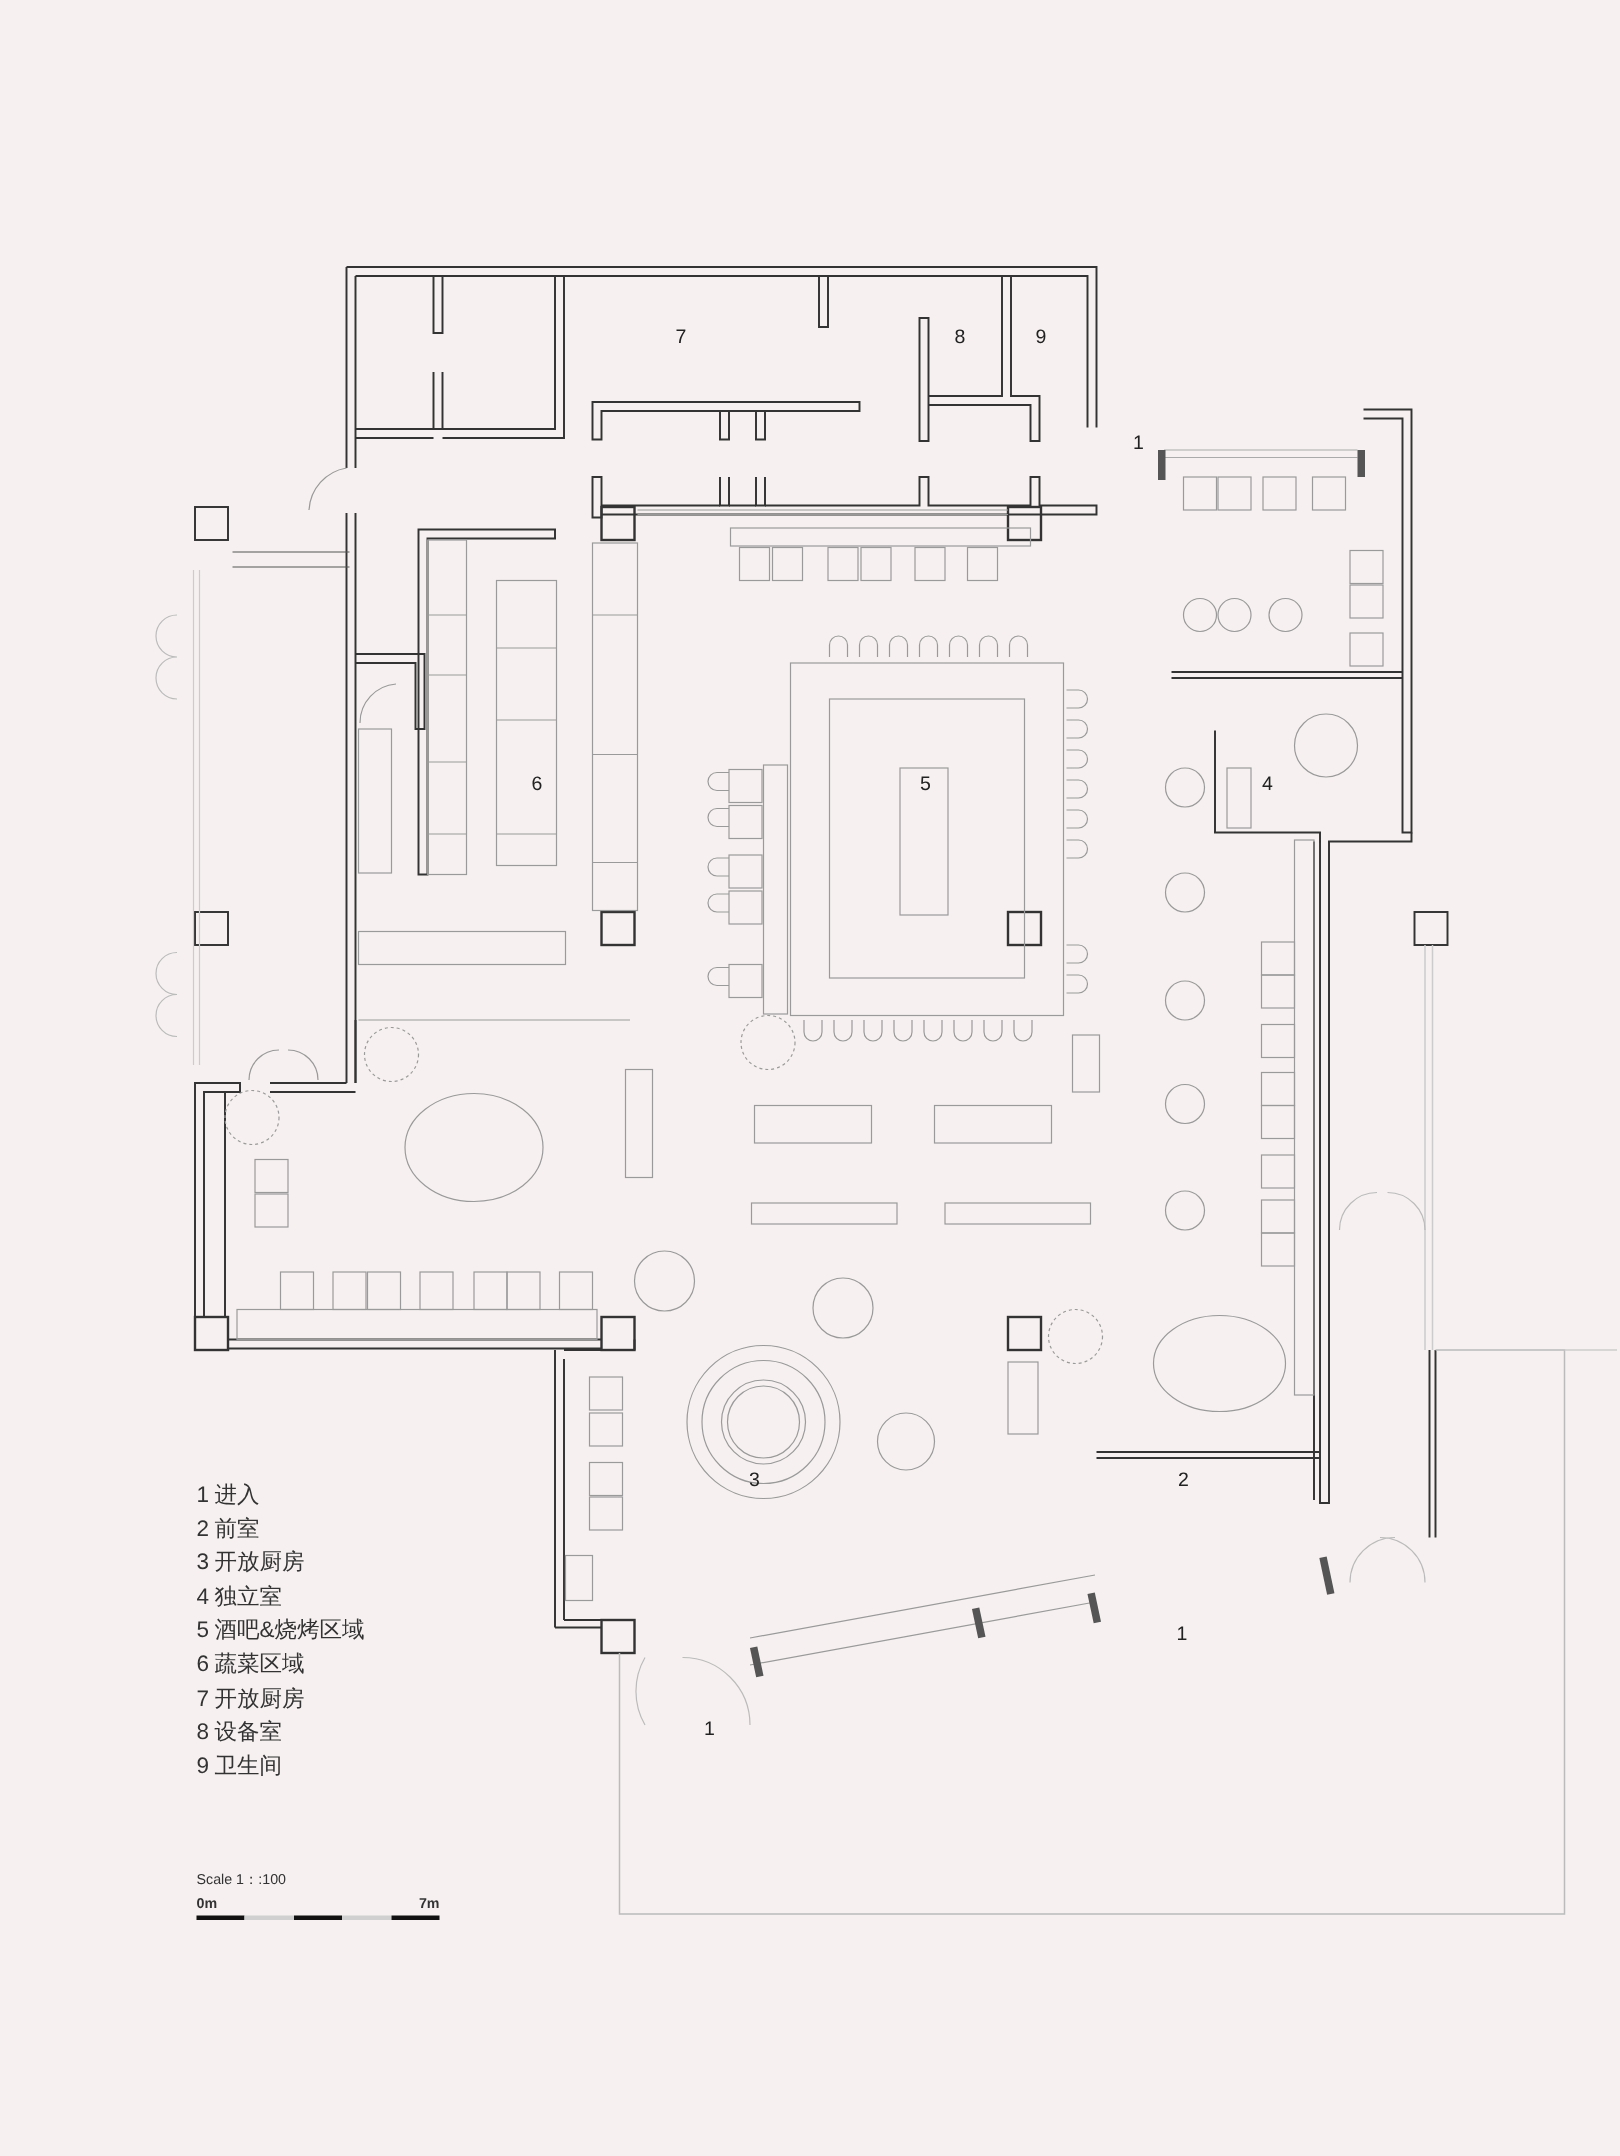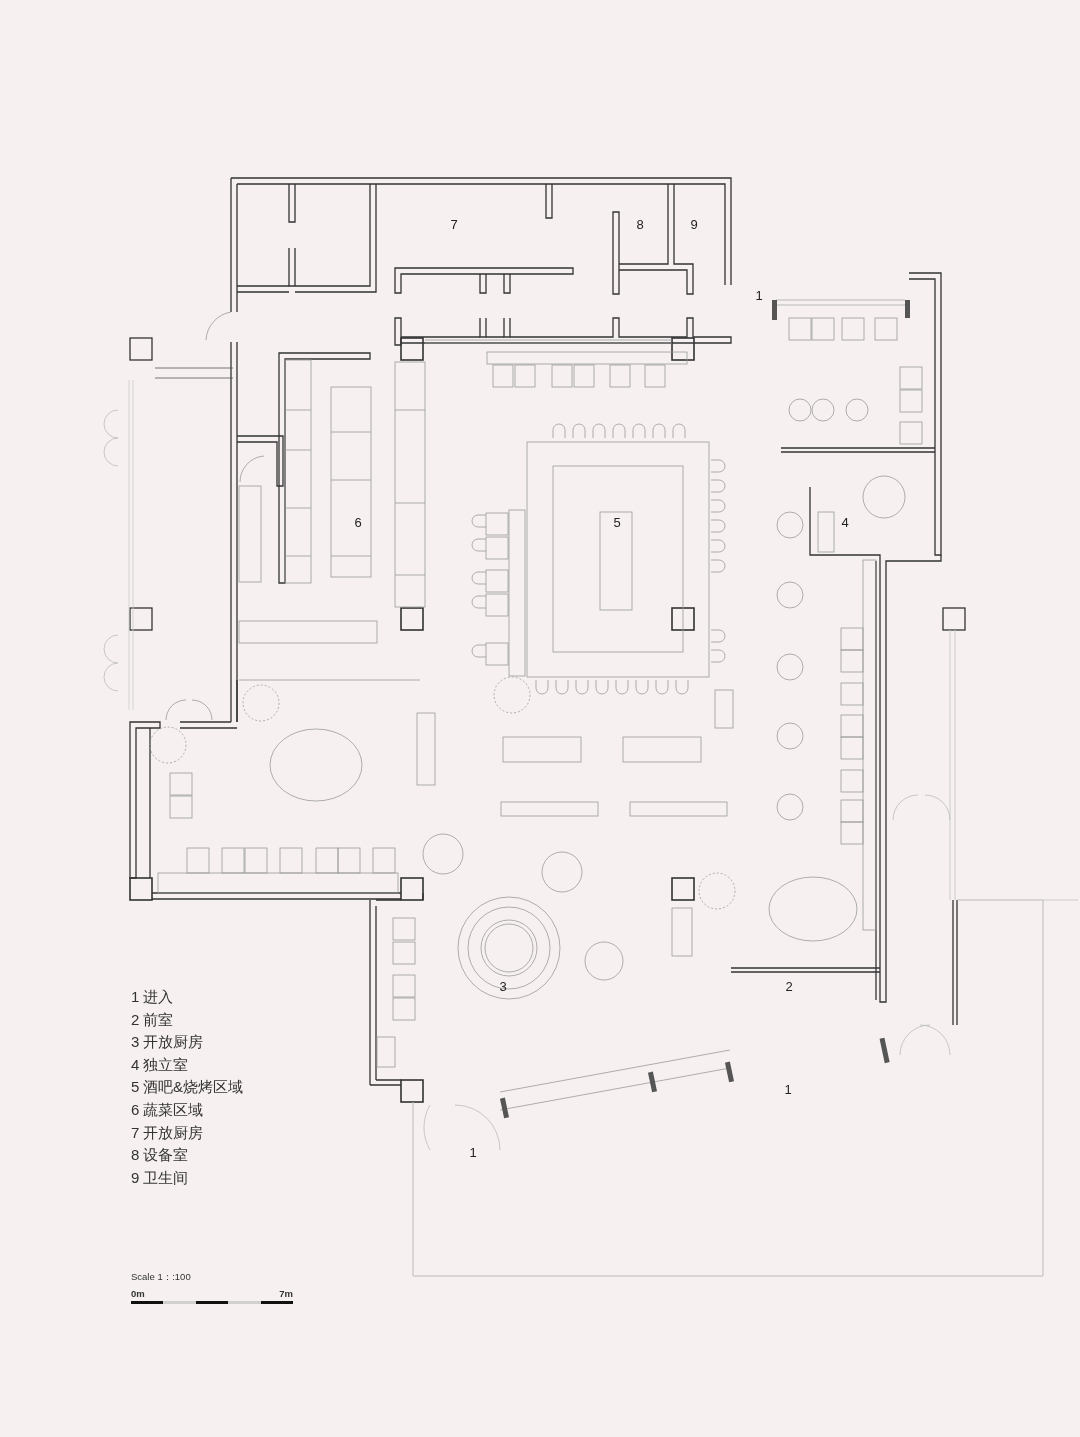--- a/index.html
+++ b/index.html
@@ -20,21 +20,21 @@
   }
   .legend {
     position: absolute; left: 131px; top: 988px;
     font-size: 15px; color: #333;
   }
   .legend-item { height: 22.6px; line-height: 18px; white-space: nowrap; }
   .legend-num { display: inline-block; width: 12px; }
   .scale {
     position: absolute; left: 131px; top: 1247px; font-size: 9.5px; color: #333;
   }
-  .scale-title { margin-bottom: 4px; margin-top: 24px; }
+  .scale-title { margin-bottom: 4px; }
   .scale-ticks { position: relative; width: 162px; height: 12px; }
   .scale-ticks span { position: absolute; top: 0; font-weight: bold; }
   .scale-bar { position: relative; width: 162px; height: 3px; margin-top: 1px; display: flex; }
   .scale-bar div { flex: 1; height: 3px; }
 </style>
 </head>
 <body>
 
 <svg id="plan" width="1080" height="1437" viewBox="0 0 1080 1437" xmlns="http://www.w3.org/2000/svg">
   <g fill="none" stroke="#333" stroke-width="1.3">

